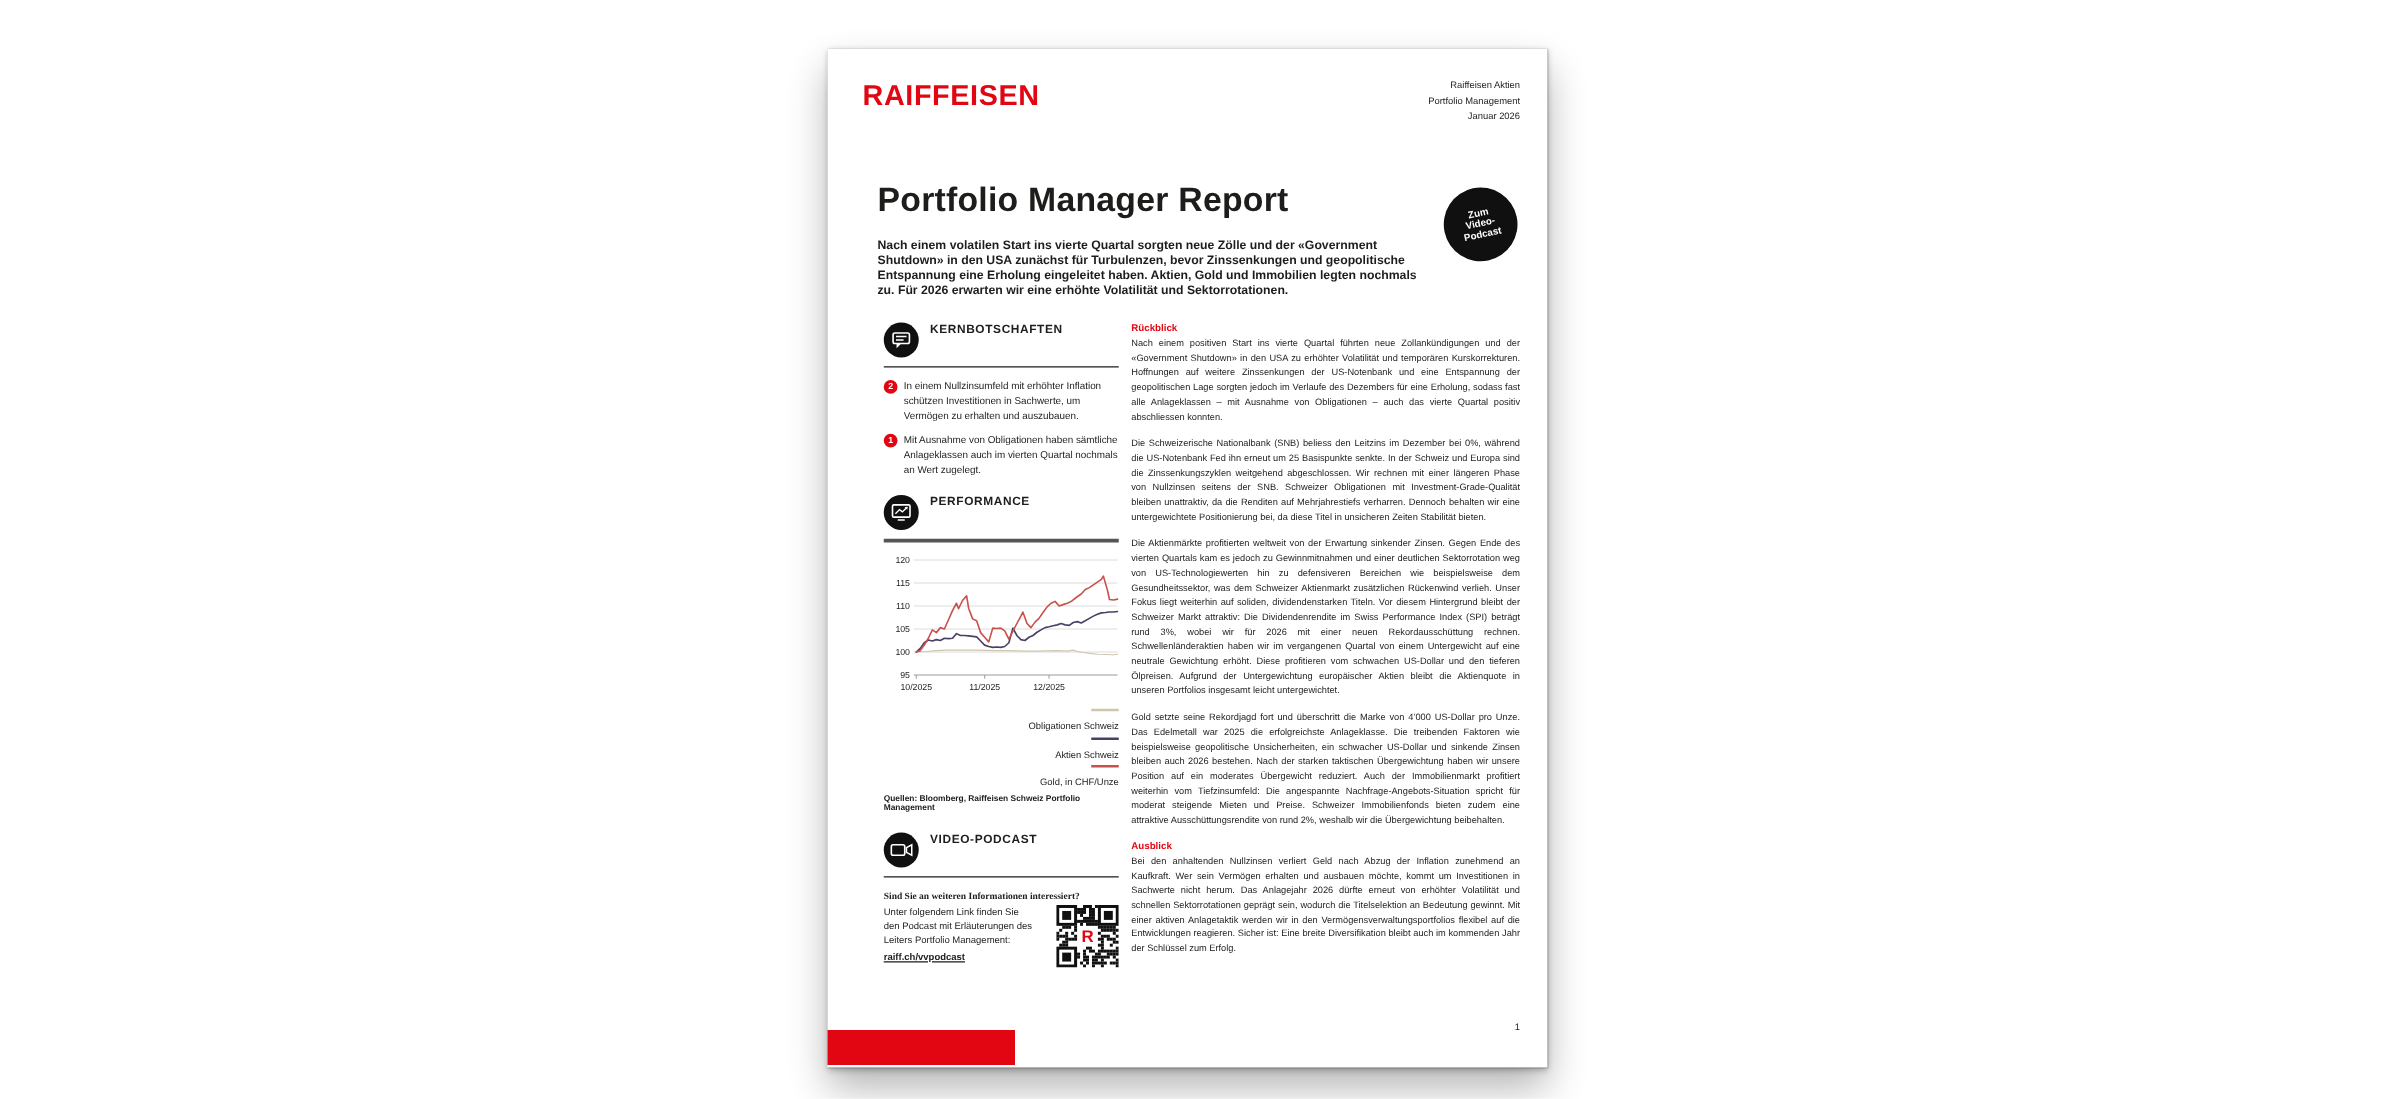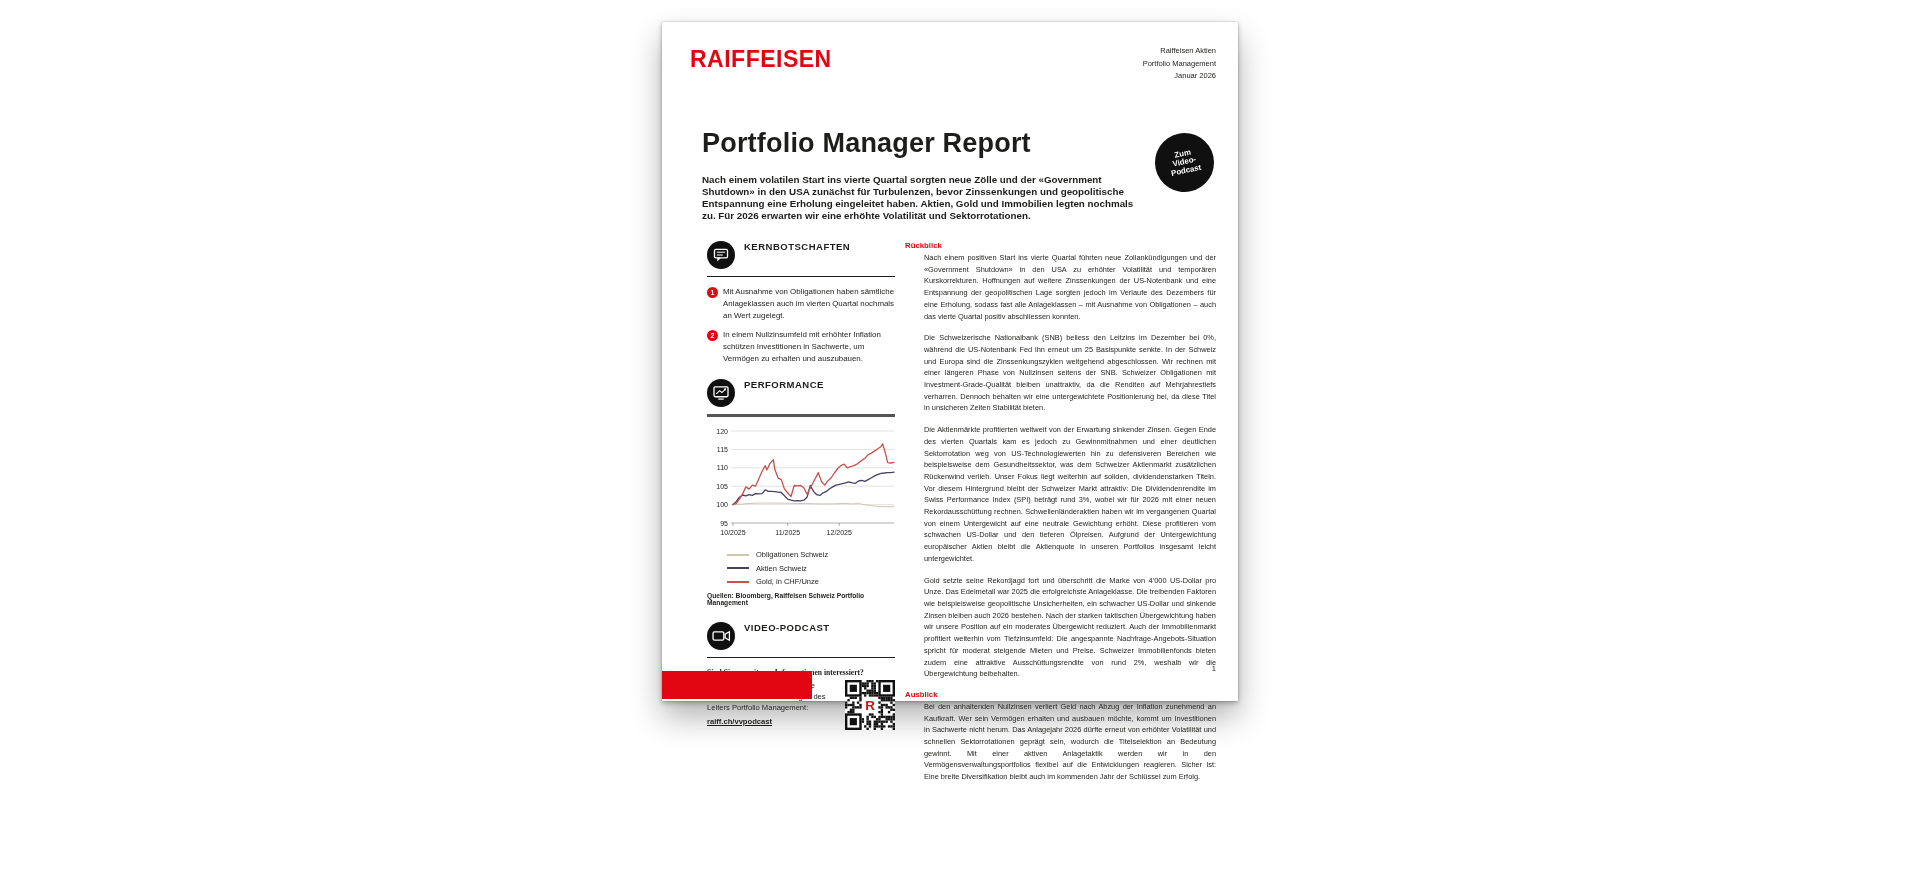--- a/index.html
+++ b/index.html
@@ -1,20 +1,20 @@
 <!DOCTYPE html>
 <html><head>
 <meta charset="utf-8">
 <style>
   * { margin:0; padding:0; box-sizing:border-box; }
   html,body { width:1920px; height:879px; background:#ffffff; overflow:hidden;
               font-family:"Liberation Sans", sans-serif; color:#1d1d1b; }
   .stage { position:relative; width:1920px; height:879px; }
 
-  .page { position:absolute; left:662px; top:22px; width:576px; height:679px; background:#ffffff;
+  .page { position:absolute; left:662px; top:39px; width:576px; height:815px; background:#ffffff;
           box-shadow:0 2px 5px rgba(0,0,0,.28), 0 16px 30px rgba(0,0,0,.30), 0 0 1px rgba(0,0,0,.4); }
 
   .logo { position:absolute; left:28px; top:24px; font-size:23px; font-weight:bold;
           letter-spacing:.5px; color:#e20613; }
 
   .header-meta { position:absolute; right:22px; top:23px; text-align:right;
                  font-size:7.5px; line-height:12.5px; }
 
   .title { position:absolute; left:40px; top:106px; font-size:27px; font-weight:bold; letter-spacing:.2px;text-align:center; }
 
@@ -39,34 +39,34 @@
   .kern-item { position:relative; padding-left:16px; margin-bottom:7px;
                font-size:7.9px; line-height:12px; }
   .kern-num { position:absolute; left:0; top:1px; width:11px; height:11px; border-radius:50%;
               background:#e20613; color:#fff; font-size:7px; font-weight:bold; line-height:11px;
               text-align:center; }
 
   .chart-svg { display:block; width:190px; height:122px; }
   .tick { font-size:7px; fill:#1d1d1b; font-family:"Liberation Sans", sans-serif; }
 
   .legend { margin:5px 0 0 20px; }
-  .legend-row { display:flex; align-items:center; gap:7px; margin-bottom:4.5px; }
+  .legend-row { display:flex; align-items:flex-end; gap:7px; margin-bottom:4.5px;flex-direction:column; }
   .legend-swatch { width:22px; height:2px; }
   .legend-label { font-size:7.5px; }
   .chart-source { margin-top:6px; font-size:6.7px; font-weight:bold; }
 
   .podcast-intro { font-size:7.6px; font-weight:bold; line-height:11px; margin-bottom:2px;font-family:Liberation Serif, serif; }
   .podcast-row { display:flex; gap:16px; }
   .podcast-text { width:134px; font-size:7.6px; line-height:11px; }
   .podcast-link { display:inline-block; margin-top:3px; font-size:7.6px; font-weight:bold;
                   color:#1d1d1b; text-decoration:underline; cursor:pointer; }
   .qr { width:50px; height:50px; flex:0 0 auto; }
 
   .article h3 { font-size:7.8px; font-weight:bold; color:#e20613; margin-bottom:2px; }
-  .article p  { font-size:7.4px; line-height:11.7px; text-align:justify; margin-bottom:10px;margin-left:19px; }
+  .article p  { font-size:7.4px; line-height:11.7px; text-align:justify; margin-bottom:10px; }
   .signature { margin-top:4px; text-align:right; font-size:7.4px; line-height:11px; color:#9b9a9a; }
 
   .footer-bar { position:absolute; left:0; bottom:2px; width:150px; height:28px; background:#e20613; }
   .page-num { position:absolute; right:22px; bottom:28px; font-size:7.5px; }
 </style>
 </head>
 <body>
 
 <div class="stage">
   <div class="page">
@@ -98,26 +98,26 @@
             <path d="M11 18 L11 22 L15 18 Z" fill="#fff"></path>
             <line x1="10.5" y1="12" x2="19.5" y2="12" stroke="#fff" stroke-width="1.1"></line>
             <line x1="10.5" y1="15" x2="17" y2="15" stroke="#fff" stroke-width="1.1"></line>
           </svg>
         </span>
         <span class="sec-title">KERNBOTSCHAFTEN</span>
       </div>
       <hr class="rule-thin">
 
       <div class="kern-item">
+        <span class="kern-num">2</span>
+        <span>In einem Nullzinsumfeld mit erhöhter Inflation schützen Investitionen in Sachwerte, um Vermögen zu erhalten und auszubauen.</span>
+      </div>
+      <div class="kern-item">
         <span class="kern-num">1</span>
         <span>Mit Ausnahme von Obligationen haben sämtliche Anlageklassen auch im vierten Quartal nochmals an Wert zugelegt.</span>
-      </div>
-      <div class="kern-item">
-        <span class="kern-num">2</span>
-        <span>In einem Nullzinsumfeld mit erhöhter Inflation schützen Investitionen in Sachwerte, um Vermögen zu erhalten und auszubauen.</span>
       </div>
 
       <div class="sec-head" style="margin-top:14px;">
         <span class="sec-icon">
           <svg width="28" height="28" viewBox="0 0 30 30">
             <rect x="7.5" y="8.5" width="15" height="10.5" rx="1.2" fill="none" stroke="#fff" stroke-width="1.4"></rect>
             <polyline points="10,16 13.5,12.5 16,14.5 20,10.5" fill="none" stroke="#fff" stroke-width="1.2"></polyline>
             <path d="M20.5 10 L17.8 10.4 L20.2 12.6 Z" fill="#fff"></path>
             <line x1="12" y1="21.5" x2="18" y2="21.5" stroke="#fff" stroke-width="1.3"></line>
           </svg>

